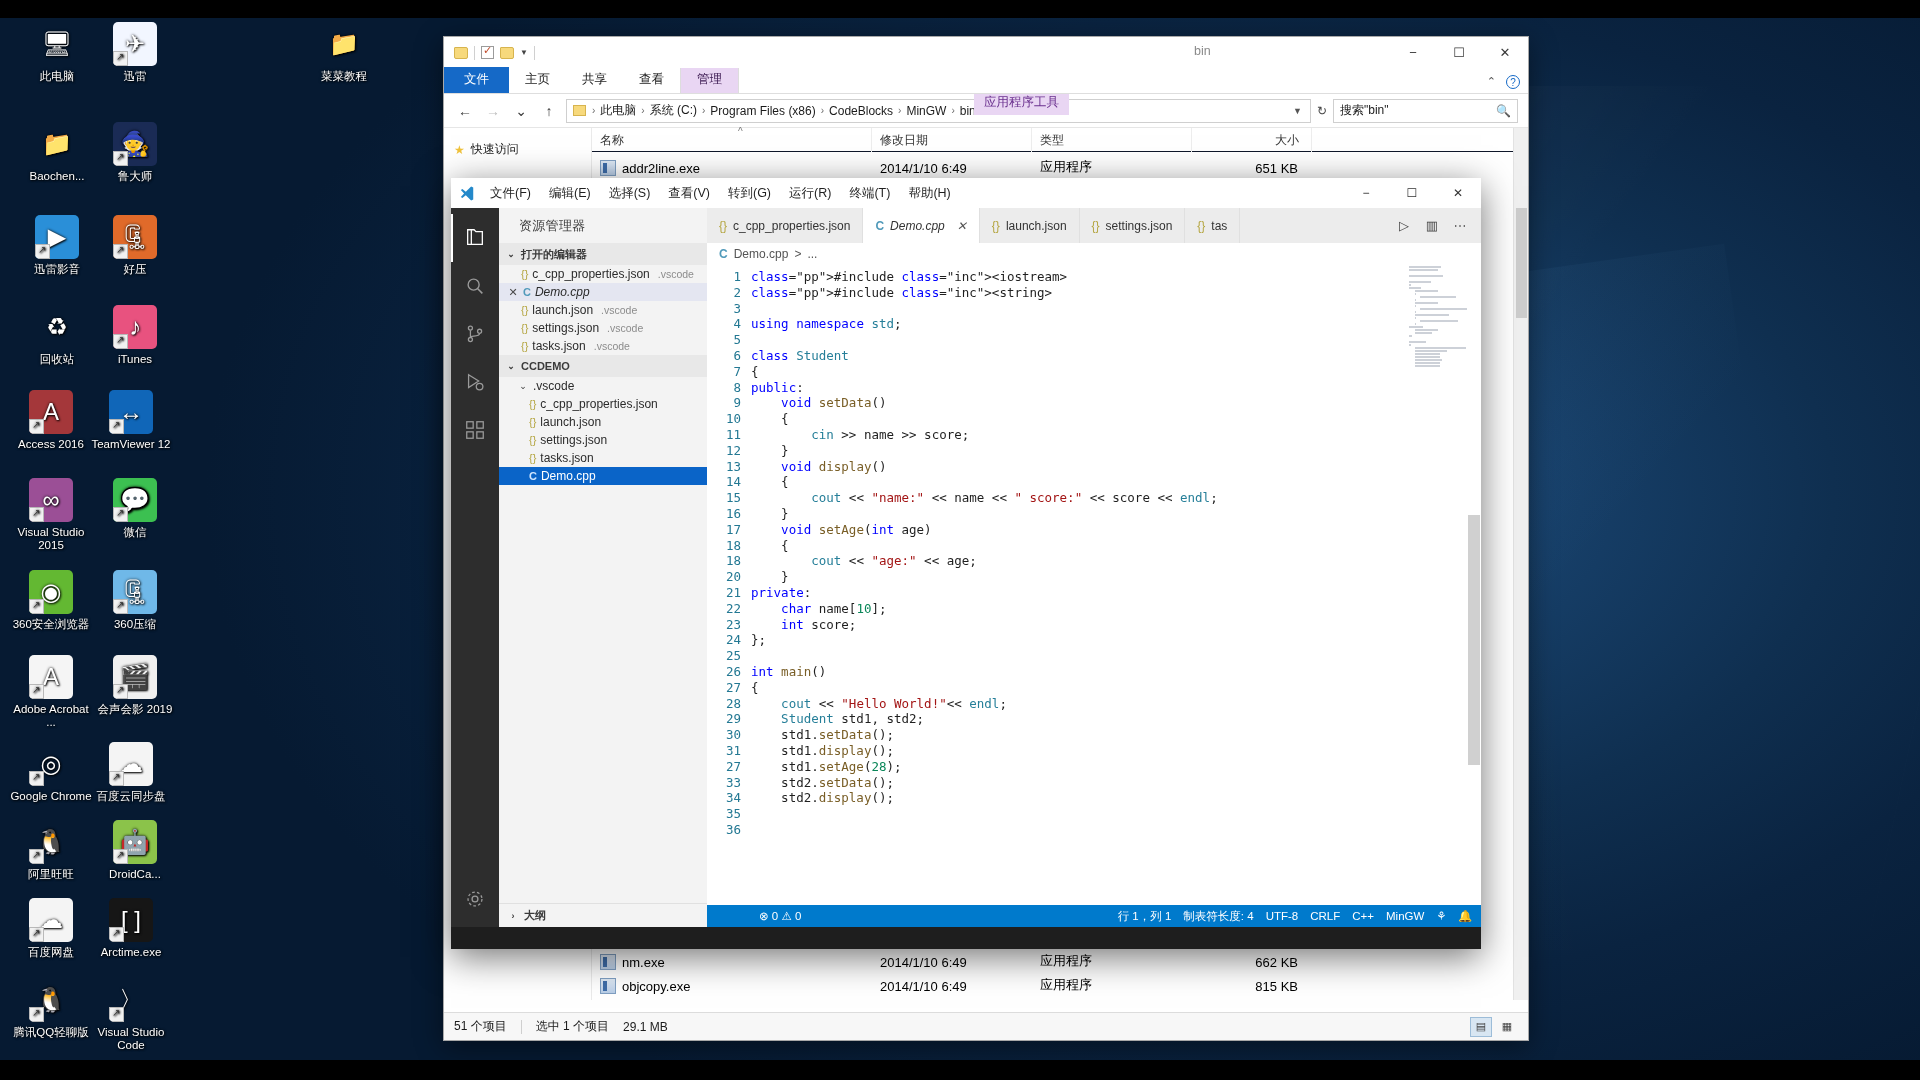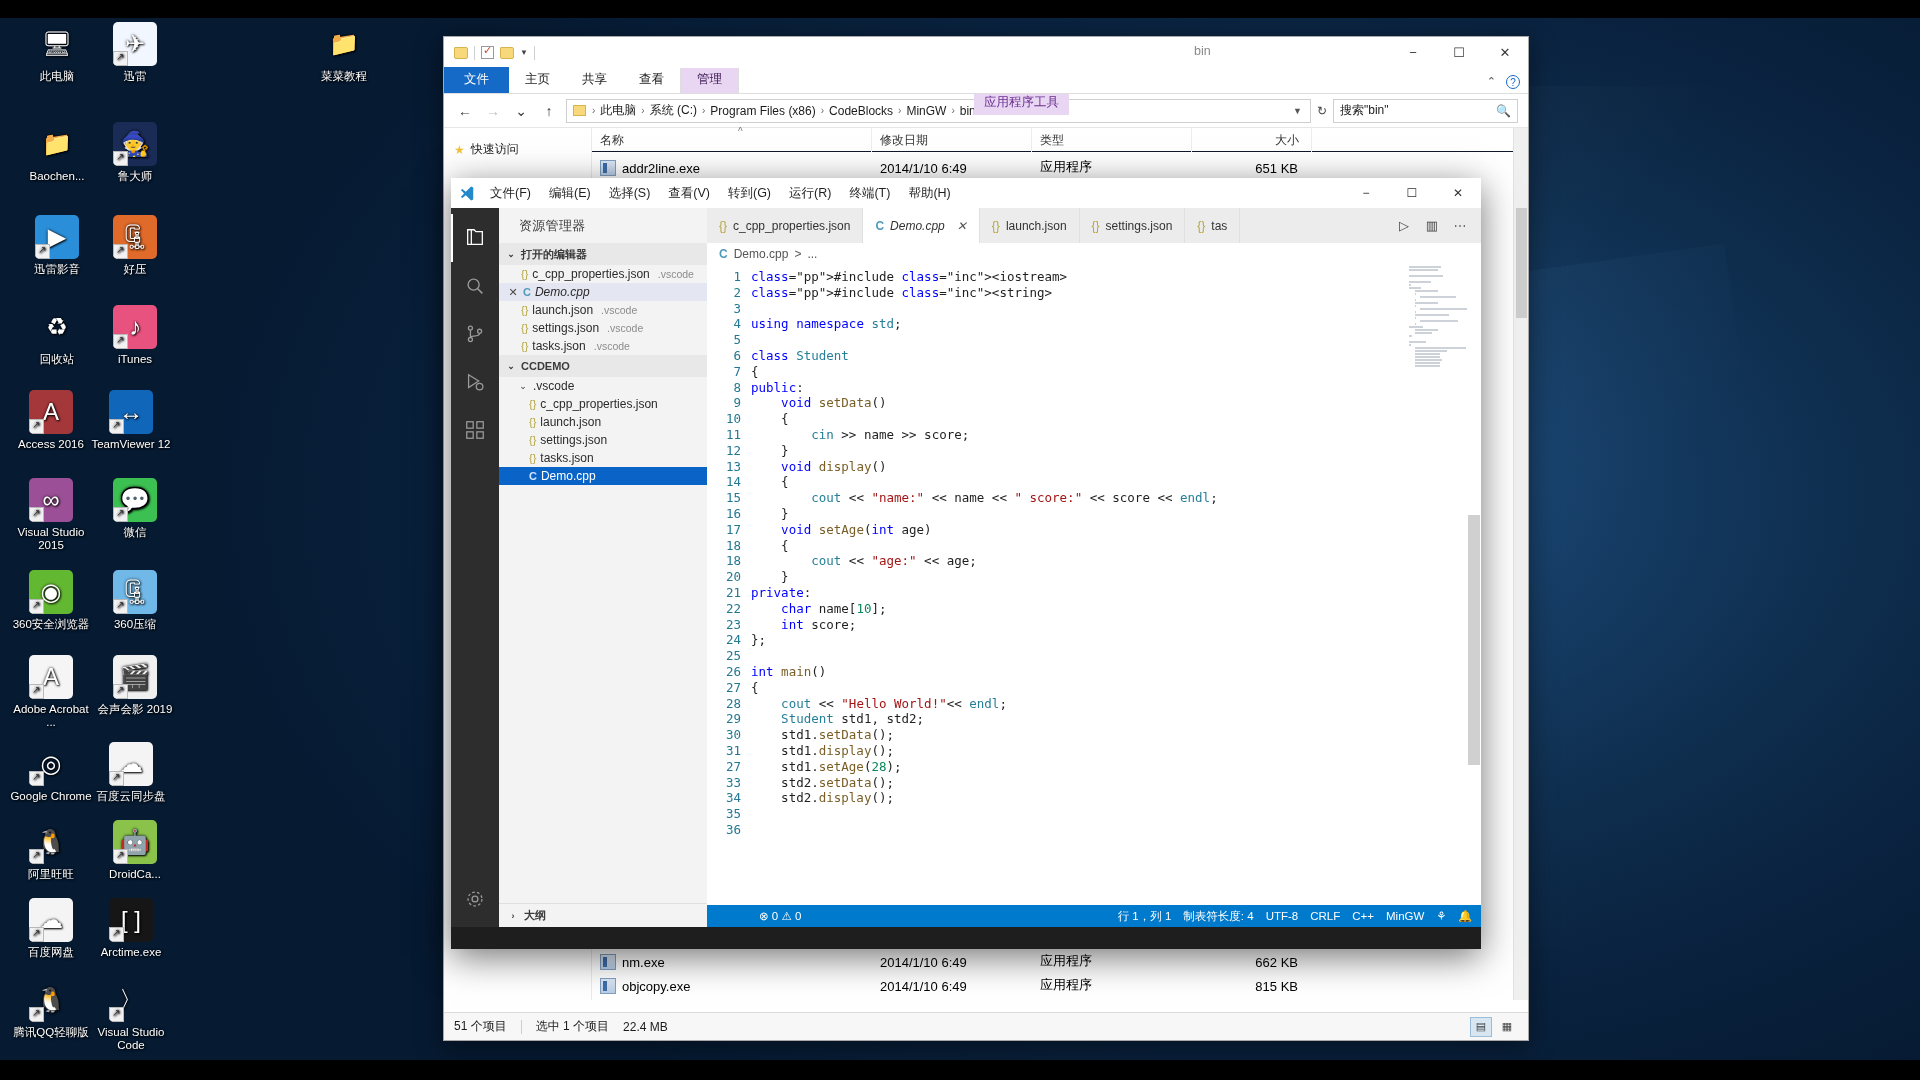--- a/index.html
+++ b/index.html
@@ -487,21 +487,21 @@
       <div id="ex-scroll">
         <div class="thumb"></div>
       </div>
     </div>
   </div>
 
   <div id="ex-status">
     <span>51 个项目</span>
     <span class="status-sep"></span>
     <span>选中 1 个项目</span>
-    <span>22.4 MB</span>
+    <span>29.1 MB</span>
     <div class="viewbtns">
       <span class="vbtn on">▤</span>
       <span class="vbtn">▦</span>
     </div>
   </div>
 </div>
 
 <div id="vscode">
 
   <div id="vs-title">

